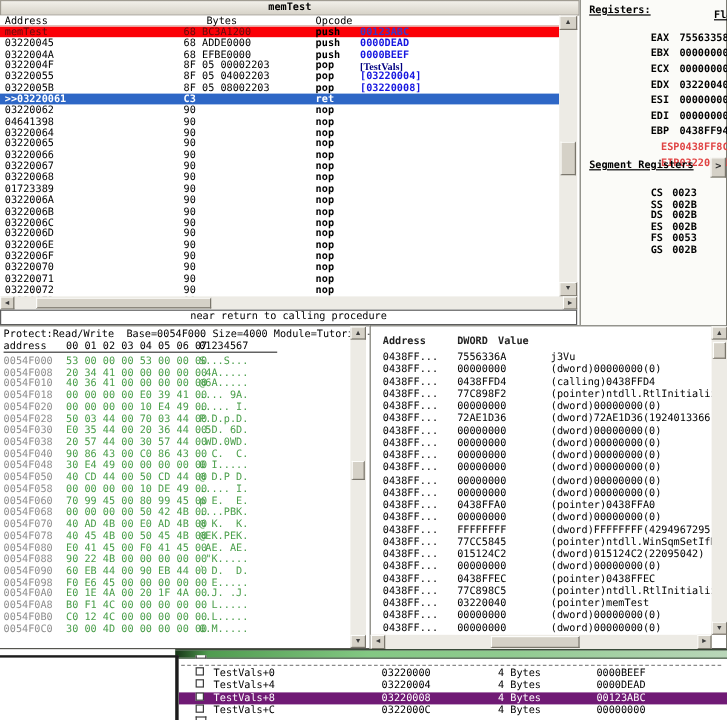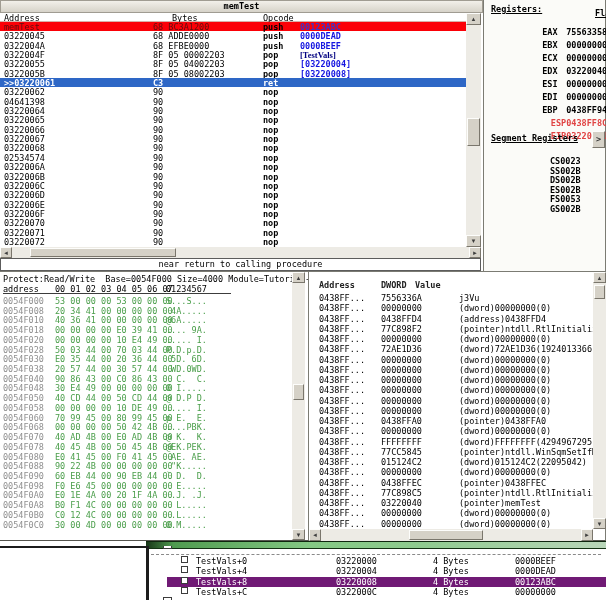--- a/index.html
+++ b/index.html
@@ -64,21 +64,21 @@
   .reg-hdr { left:7px; top:4px; } .flag-hdr { left:74px; top:8px;padding-left:37px; }
   .reg-col { position:absolute; left:7px; top:17px; }
   .flag-col { position:absolute; left:74px; top:17px; }
   .reg-row { position:relative; height:13px; white-space:pre; }
   .reg-row .n { display:inline-block; width:24px; }
   .reg-row.red-reg { color:#e04343;text-align:right; }
   .flag-row { position:relative; height:13px; white-space:pre; }
   .seg-hdr { left:7px; top:133px; }
   .seg-col { position:absolute; left:7px; top:146px; }
   .seg-row { position:relative; height:9.6px; white-space:pre; }
-  .seg-row .n { display:inline-block; width:18px;text-align:right; }
+  .seg-row .n { display:inline-block; width:18px; }
   .next-btn { position:absolute; left:108px; top:131px; width:13px; height:17px; background:#d5d1c7;
               border:1px solid; border-color:#fdfdfb #7a766c #7a766c #fdfdfb; text-align:center;
               line-height:15px; font-weight:bold; color:#333; }
 
   
   .hex-pane { left:0; top:271px; width:308px; height:270px; border-top:1px solid #7b7b73;
               border-bottom:1px solid #55554f; background:#fff; }
   .protect-line { position:absolute; left:3px; top:2px; white-space:pre; }
   .hex-head { position:absolute; left:3px; top:12px; width:228px; height:10px; border-bottom:1px solid #3c3c3c; }
   .hex-head span { position:absolute; top:0; white-space:pre; }
@@ -107,21 +107,21 @@
                border-top:1px solid #0f260f; border-bottom:1px solid #143214;
                background:linear-gradient(90deg,#173517 0%,#4f9b4f 6%,#83c883 35%,#8fcb8f 60%,#b9d6b9 100%); }
   .bl-panel { left:0; top:546px; width:149px; height:54px; background:#fff;
               border-top:2px solid #1c1c1c; border-right:3px solid #1c1c1c; }
   .addr-list { left:149px; top:549px; width:457px; height:51px; overflow:hidden; background:#fff; }
   .al-sep { position:absolute; left:2px; top:5px; width:450px; border-top:1px dashed #8a8a8a; }
   .cb { position:absolute; left:14px; top:1.5px; width:7px; height:7px; border:1px solid #3c3c3c; background:#fff; }
   .cb-top { position:absolute; left:163px; top:546px; width:9px; height:3px; border:1px solid #3c3c3c;
             border-top:none; background:#fff; }
   .al-rows { position:absolute; left:0; top:7px; width:457px; }
-  .al-row { position:relative; height:10.4px; white-space:pre;margin-left:18px; }
+  .al-row { position:relative; height:10.4px; white-space:pre; }
   .al-row span { position:absolute; top:0; }
   .al-row .d { left:29px; } .al-row .ad { left:169px; } .al-row .ty { left:266px; } .al-row .va { left:348px; }
   .al-row.sel { background:#701a75; color:#fff; }
   .cb-bottom { position:absolute; left:163px; top:597px; width:9px; height:3px; border:1px solid #3c3c3c;
                border-bottom:none; background:#fff; }
 </style>
 </head>
 <body>
 
 <div id="app">
@@ -230,21 +230,21 @@
       </div>
 
       <div class="dis-row">
         <span class="a">03220068</span>
         <span class="b">90</span>
         <span class="o">nop</span>
         <span class="p"></span>
       </div>
 
       <div class="dis-row">
-        <span class="a">02534574</span>
+        <span class="a">01723389</span>
         <span class="b">90</span>
         <span class="o">nop</span>
         <span class="p"></span>
       </div>
 
       <div class="dis-row">
         <span class="a">0322006A</span>
         <span class="b">90</span>
         <span class="o">nop</span>
         <span class="p"></span>
@@ -605,21 +605,21 @@
 
         <div class="stack-row">
           <span class="sa">0438FF...</span>
           <span class="sd">00000000</span>
           <span class="sv">(dword)00000000(0)</span>
         </div>
 
         <div class="stack-row">
           <span class="sa">0438FF...</span>
           <span class="sd">0438FFD4</span>
-          <span class="sv">(address)0438FFD4</span>
+          <span class="sv">(calling)0438FFD4</span>
         </div>
 
         <div class="stack-row">
           <span class="sa">0438FF...</span>
           <span class="sd">77C898F2</span>
           <span class="sv">(pointer)ntdll.RtlInitializeExceptionChain</span>
         </div>
 
         <div class="stack-row">
           <span class="sa">0438FF...</span>

